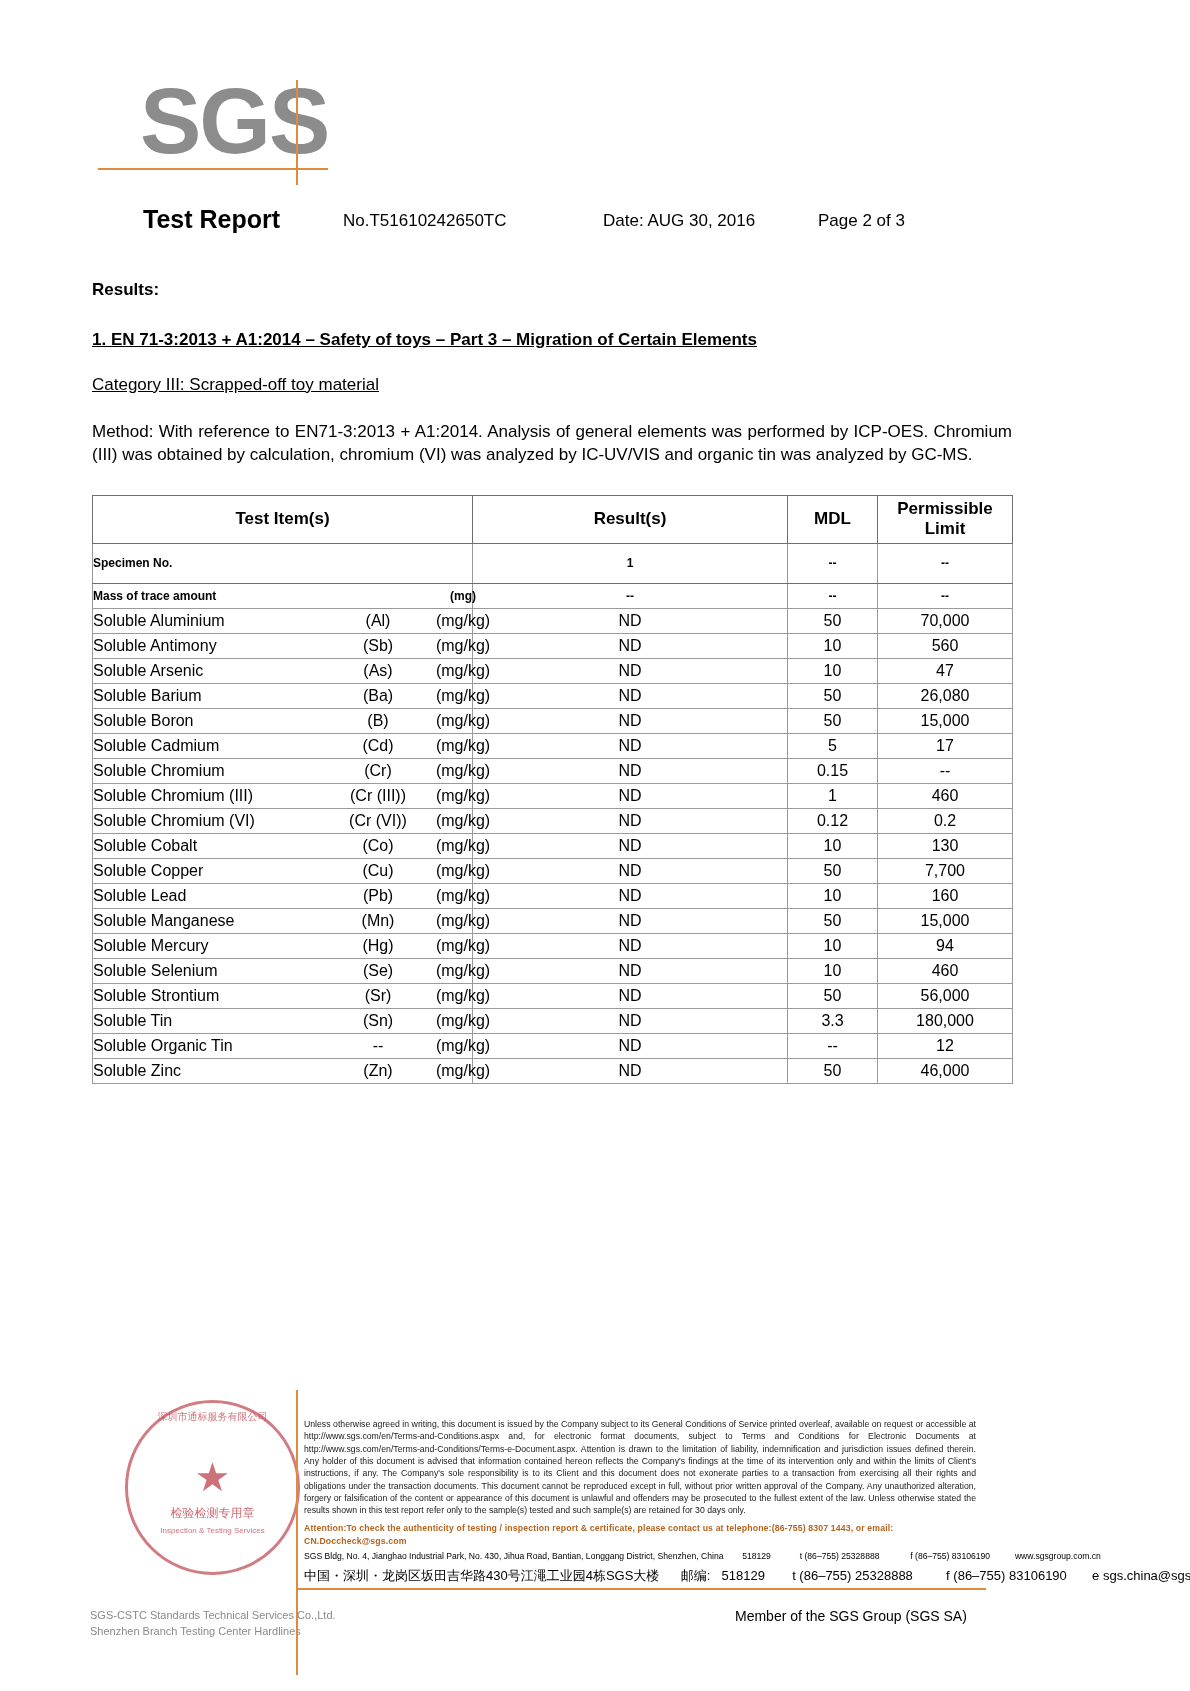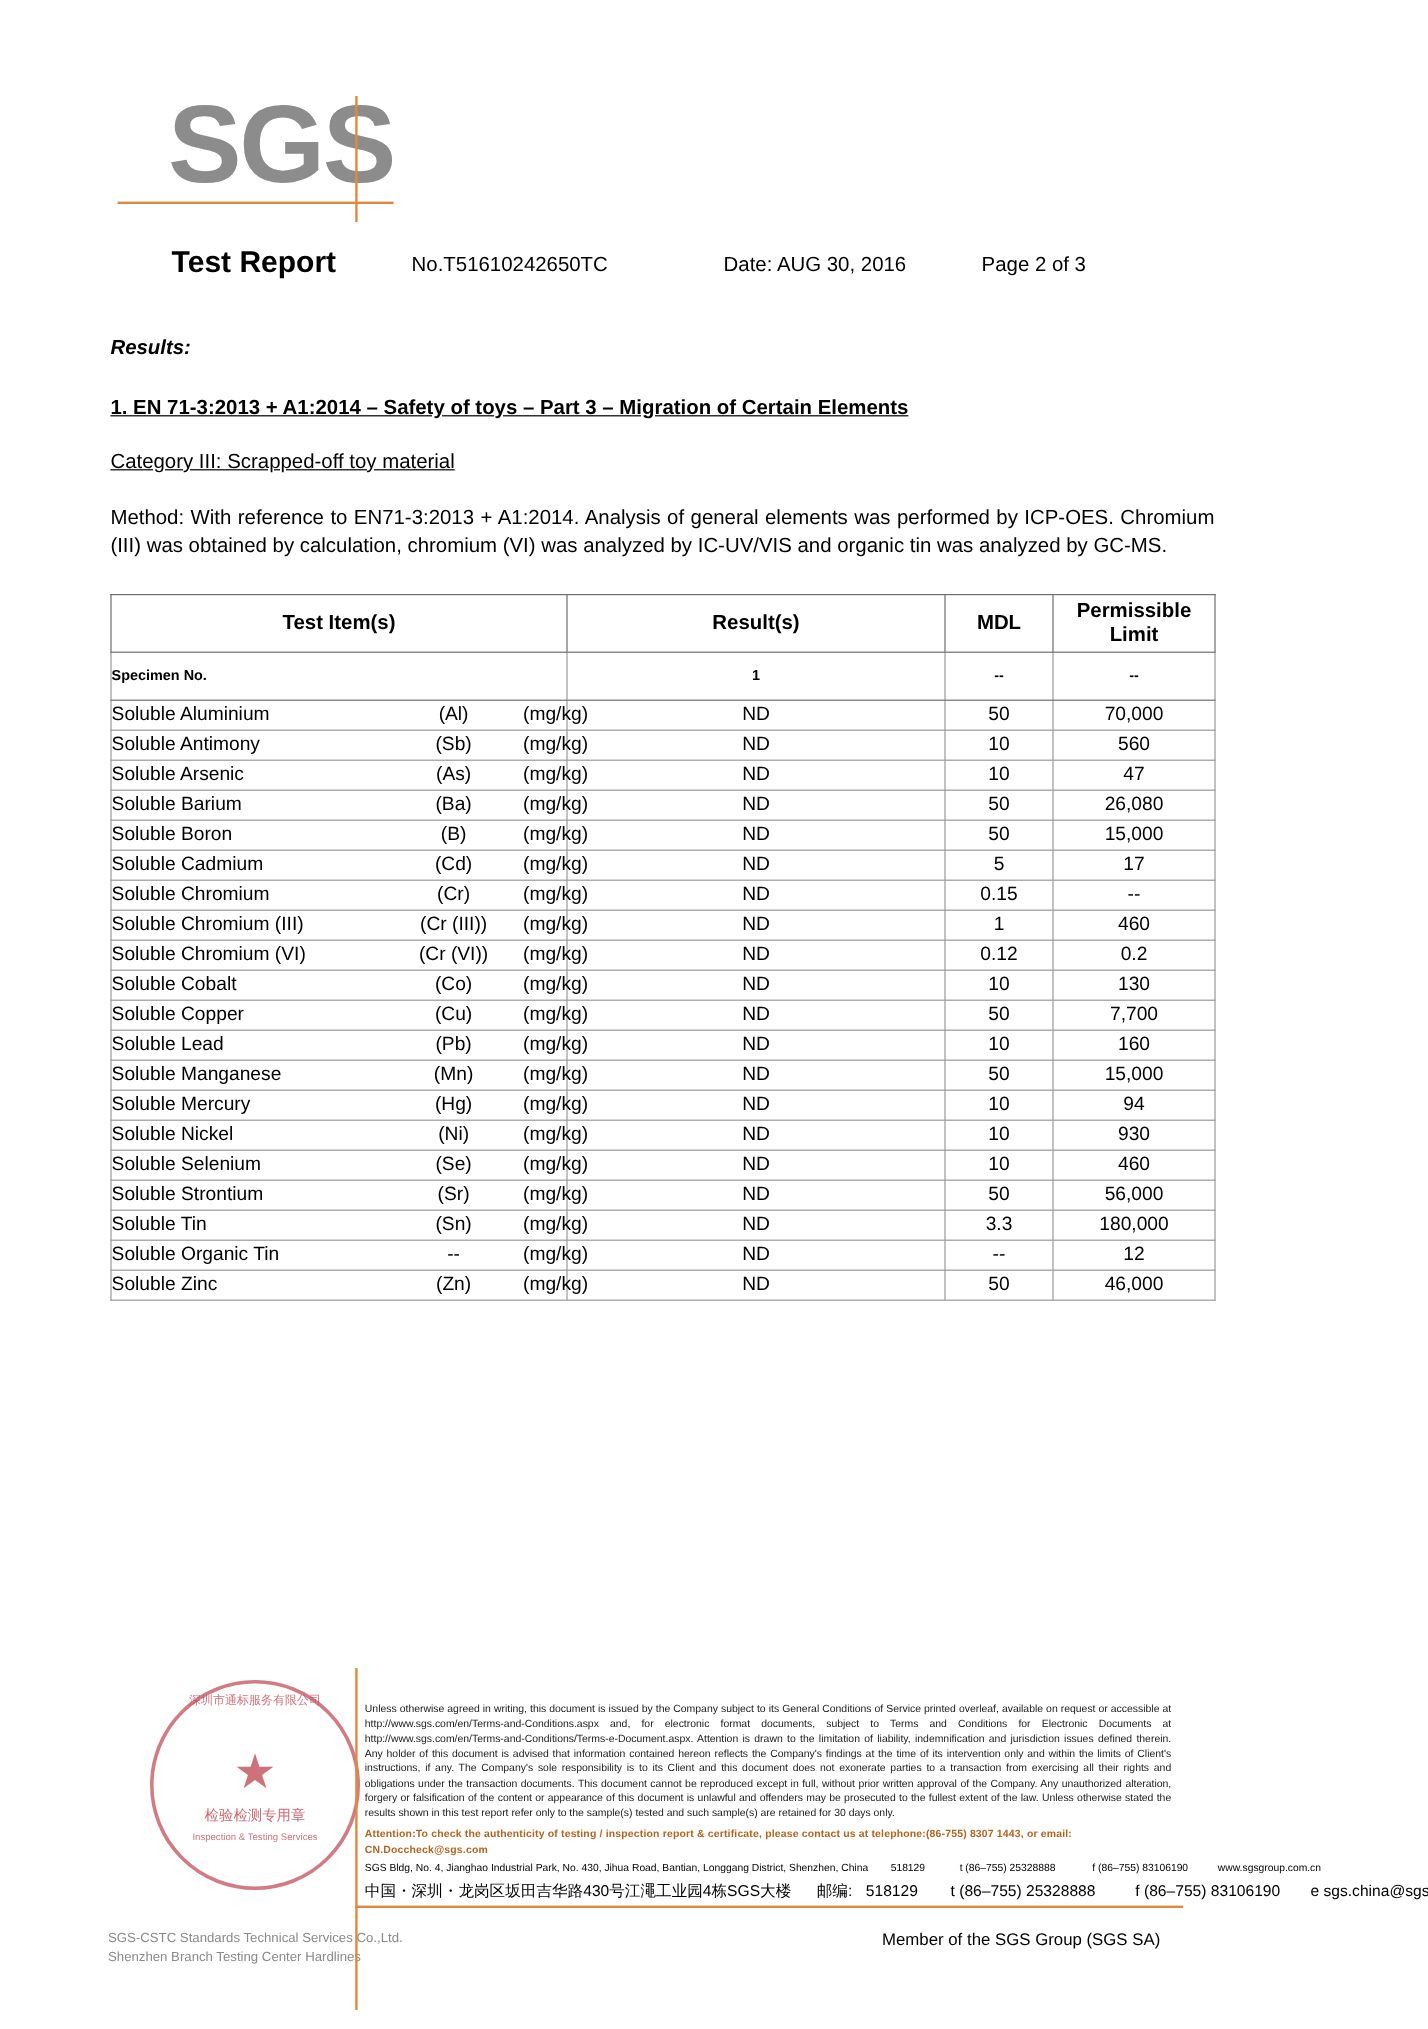--- a/index.html
+++ b/index.html
@@ -37,21 +37,21 @@
   .tb-title {
     position:absolute; left:143px; top:0;
     font-size:25px; font-weight:bold;
   }
   .tb-no { position:absolute; left:343px; top:6px; font-size:17px; }
   .tb-date { position:absolute; left:603px; top:6px; font-size:17px; }
   .tb-page { position:absolute; left:818px; top:6px; font-size:17px;text-align:right; }
 
   
   .content { position:absolute; left:92px; top:280px; width:1000px; }
-  .results-label { font-size:17px; font-weight:bold; margin-bottom:30px;font-style:italic; }
+  .results-label { font-size:17px; font-weight:bold; margin-bottom:30px; }
   .section-title {
     font-size:17px; font-weight:bold; text-decoration:underline;
     margin-bottom:25px;
   }
   .category { font-size:17px; text-decoration:underline; margin-bottom:25px; }
   .method {
     font-size:17px; line-height:1.38; text-align:justify; width:920px;
     margin-bottom:28px;
   }
 
@@ -196,20 +196,26 @@
         </th>
       </tr>
     </thead>
     <tbody id="tbody">
         <tr class="strong specimen thick">
           <td class="item">Specimen No.</td>
           <td class="ctr">1</td>
           <td class="ctr">--</td>
           <td class="ctr">--</td>
         </tr>
+        <tr class="strong">
+          <td class="item"><span>Mass of trace amount</span><span class="sym"></span><span class="unit">(mg)</span></td>
+          <td class="ctr">--</td>
+          <td class="ctr">--</td>
+          <td class="ctr">--</td>
+        </tr>
         <tr>
           <td class="item"><span>Soluble Aluminium</span><span class="sym">(Al)</span><span class="unit">(mg/kg)</span></td>
           <td class="ctr">ND</td>
           <td class="ctr">50</td>
           <td class="ctr">70,000</td>
         </tr>
         <tr>
           <td class="item"><span>Soluble Antimony</span><span class="sym">(Sb)</span><span class="unit">(mg/kg)</span></td>
           <td class="ctr">ND</td>
           <td class="ctr">10</td>
@@ -279,26 +285,20 @@
           <td class="item"><span>Soluble Manganese</span><span class="sym">(Mn)</span><span class="unit">(mg/kg)</span></td>
           <td class="ctr">ND</td>
           <td class="ctr">50</td>
           <td class="ctr">15,000</td>
         </tr>
         <tr>
           <td class="item"><span>Soluble Mercury</span><span class="sym">(Hg)</span><span class="unit">(mg/kg)</span></td>
           <td class="ctr">ND</td>
           <td class="ctr">10</td>
           <td class="ctr">94</td>
-        </tr>
-        <tr>
-          <td class="item"><span>Soluble Nickel</span><span class="sym">(Ni)</span><span class="unit">(mg/kg)</span></td>
-          <td class="ctr">ND</td>
-          <td class="ctr">10</td>
-          <td class="ctr">930</td>
         </tr>
         <tr>
           <td class="item"><span>Soluble Selenium</span><span class="sym">(Se)</span><span class="unit">(mg/kg)</span></td>
           <td class="ctr">ND</td>
           <td class="ctr">10</td>
           <td class="ctr">460</td>
         </tr>
         <tr>
           <td class="item"><span>Soluble Strontium</span><span class="sym">(Sr)</span><span class="unit">(mg/kg)</span></td>
           <td class="ctr">ND</td>

